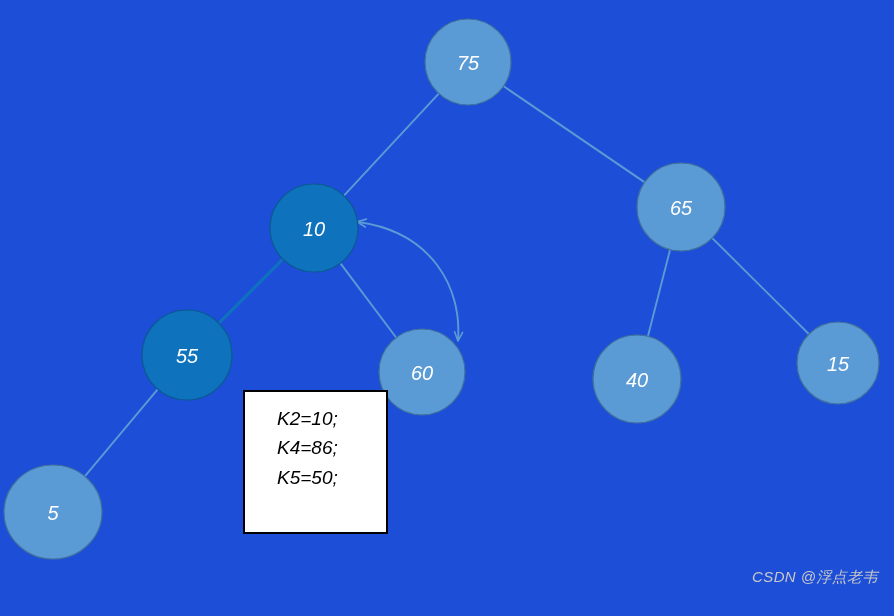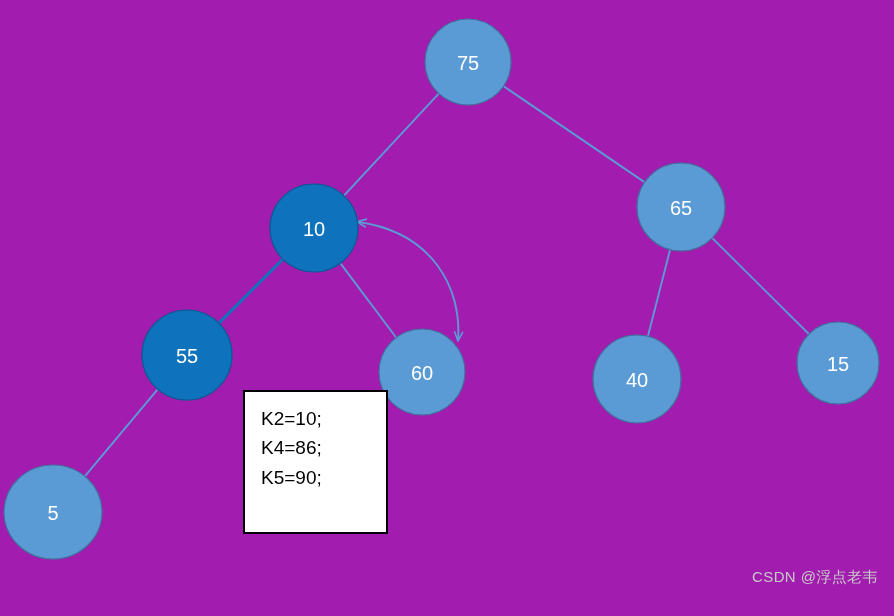--- a/index.html
+++ b/index.html
@@ -61,21 +61,21 @@
     font-family: "Liberation Sans", sans-serif;
     font-size: 15px;
     color: #c8c8c8;
     letter-spacing: 0.4px;
     white-space: pre;
   }
 </style>
 </head>
 <body>
 
-<div id="canvas" style="background: #a21caf;">
+<div id="canvas" style="background: #1d4ed8; font-style: italic;">
 
   <svg id="tree-svg" viewBox="0 0 894 616">
     <defs>
       <marker id="arrowhead-open" markerWidth="12" markerHeight="12" refX="9" refY="5" orient="auto" markerUnits="userSpaceOnUse">
         <path d="M 1 1 L 10 5 L 1 9" fill="none" stroke="#5B9BD5" stroke-width="1.6" stroke-linecap="round" stroke-linejoin="round"></path>
       </marker>
       <marker id="arrowtail-open" markerWidth="12" markerHeight="12" refX="3" refY="5" orient="auto" markerUnits="userSpaceOnUse">
         <path d="M 11 1 L 2 5 L 11 9" fill="none" stroke="#5B9BD5" stroke-width="1.6" stroke-linecap="round" stroke-linejoin="round"></path>
       </marker>
     </defs>
@@ -121,23 +121,23 @@
           <ellipse cx="838" cy="363" rx="41" ry="41" class="node-circle" fill="#5B9BD5" stroke="#41719C"></ellipse>
           <text x="838" y="364" class="node-label" fill="#FFFFFF">15</text>
         </g>
         <g>
           <ellipse cx="53" cy="512" rx="49" ry="47" class="node-circle" fill="#5B9BD5" stroke="#41719C"></ellipse>
           <text x="53" y="513" class="node-label" fill="#FFFFFF">5</text>
         </g>
       </g>
   </svg>
 
-  <div class="legend-box" id="legend-box" style="left: 243px; top: 390px; width: 145px; height: 144px; border-color: rgb(0, 0, 0);">
+  <div class="legend-box" id="legend-box" style="left: 243px; top: 390px; width: 145px; height: 144px; border-color: rgb(0, 0, 0); padding-left: 16px;">
     <ul class="legend-list" id="legend-list">
         <li class="legend-line" style="color: rgb(0, 0, 0);">K2=10;</li>
         <li class="legend-line" style="color: rgb(0, 0, 0);">K4=86;</li>
-        <li class="legend-line" style="color: rgb(0, 0, 0);">K5=90;</li>
+        <li class="legend-line" style="color: rgb(0, 0, 0);">K5=50;</li>
       </ul>
   </div>
 
   <div class="watermark" id="watermark" style="left: 752px; top: 568px; color: rgb(200, 200, 200);">CSDN @浮点老韦</div>
 
 </div>
 
 </body></html>

